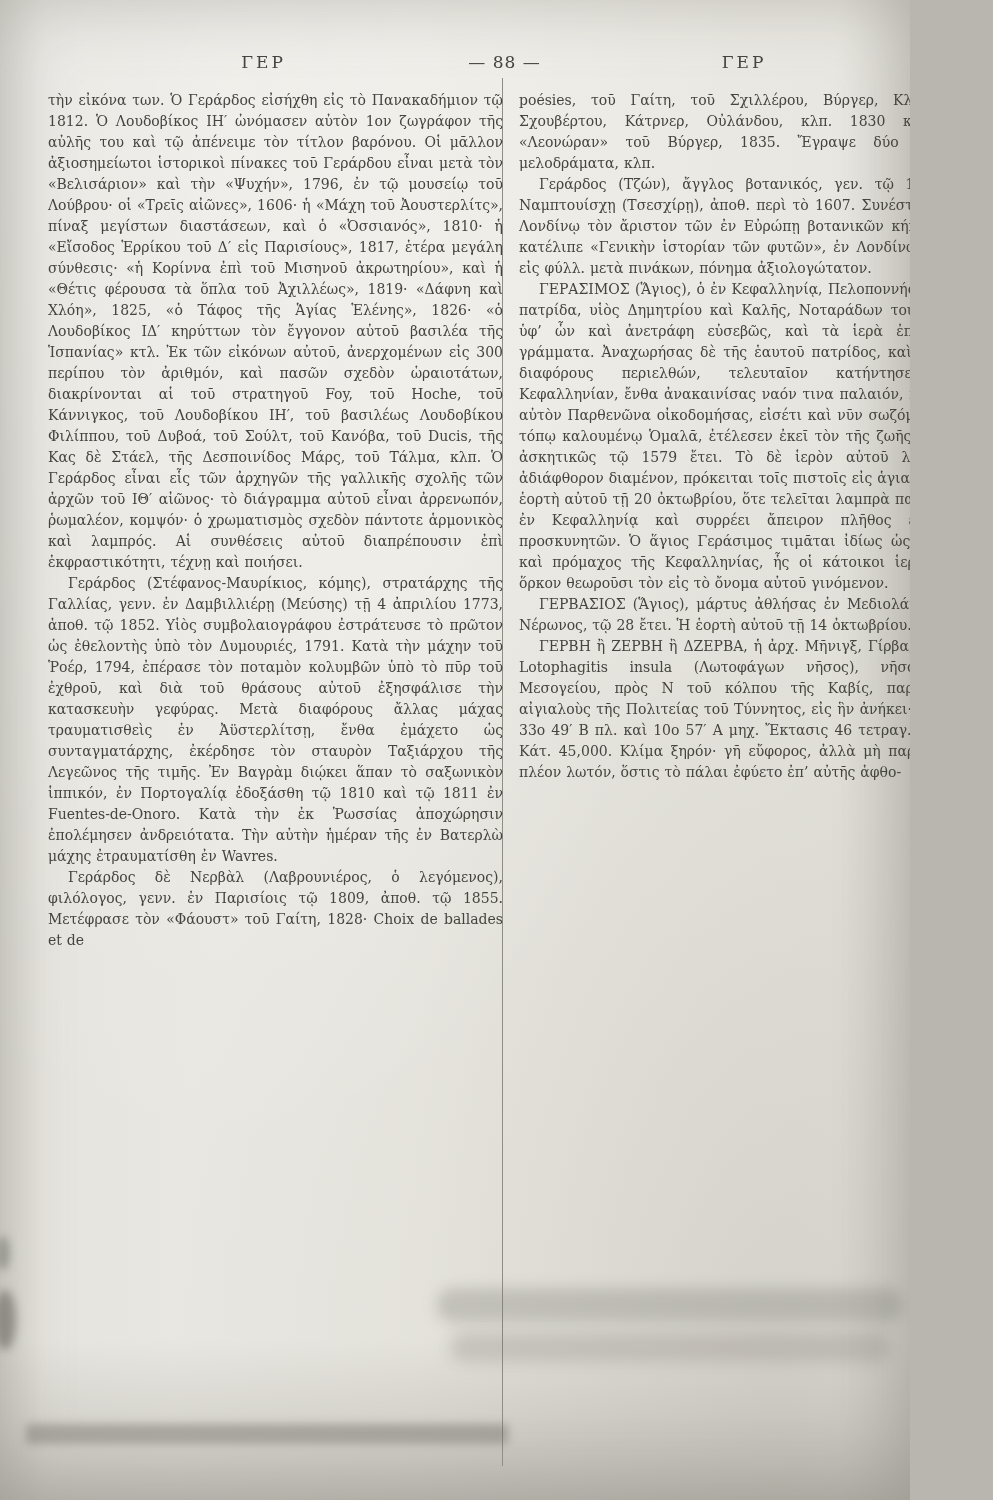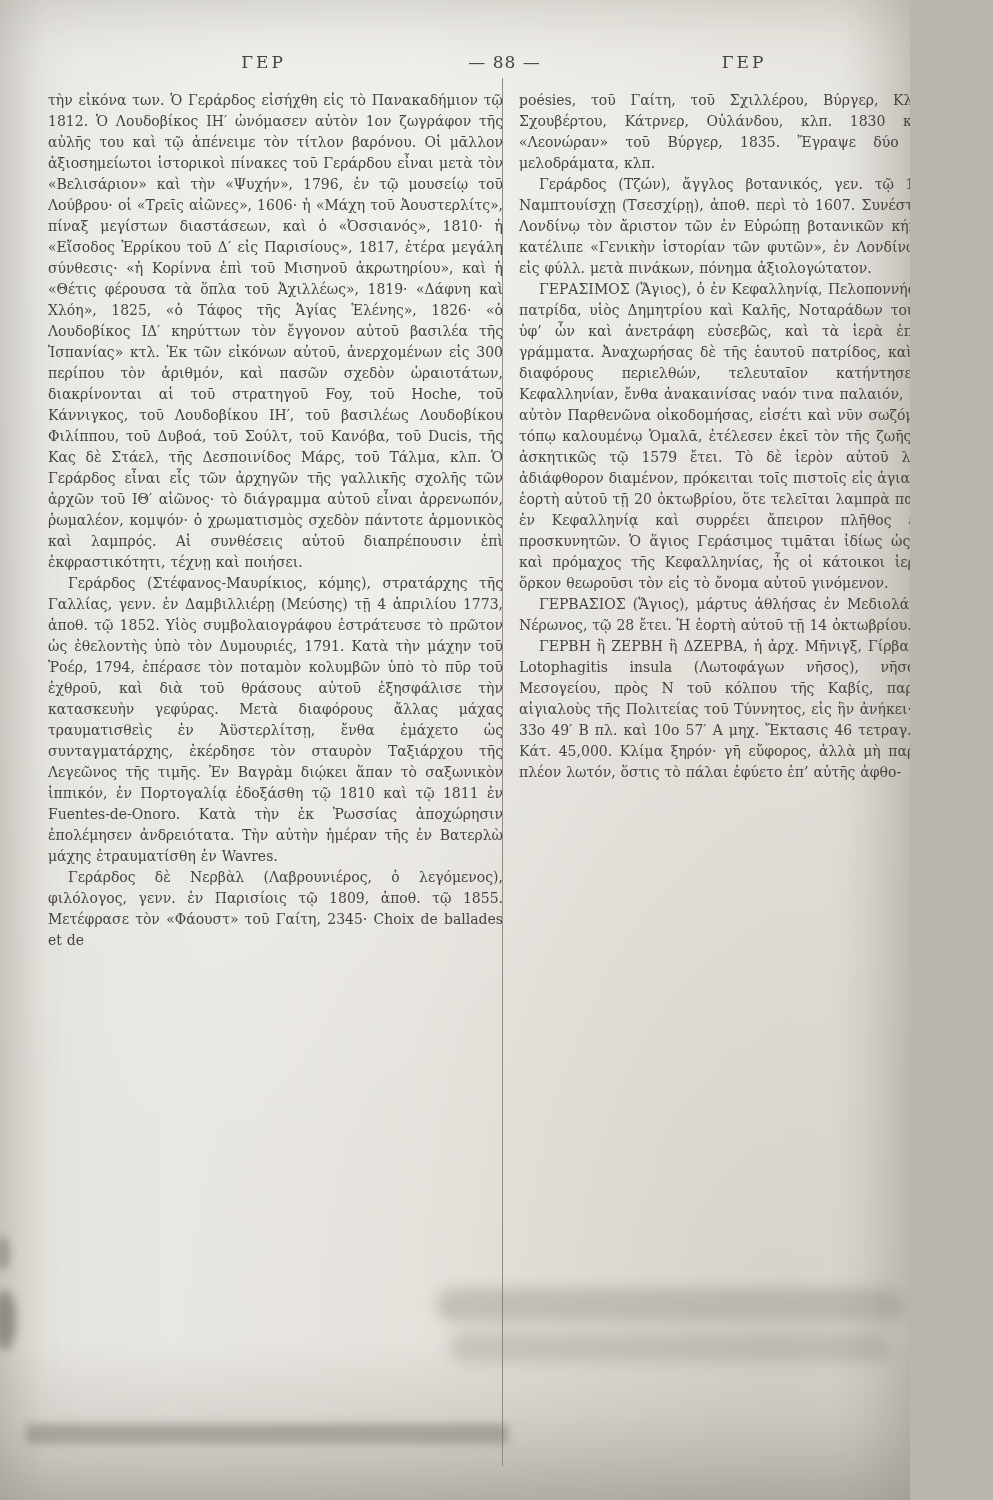--- a/index.html
+++ b/index.html
@@ -107,21 +107,21 @@
 
   <div class="running-head rh-left">ΓΕΡ</div>
   <div class="running-head rh-page">— 88 —</div>
   <div class="running-head rh-right">ΓΕΡ</div>
 
   <div class="divider"></div>
 
   <div class="col col-left">
     <p>τὴν εἰκόνα των. Ὁ Γεράρδος εἰσήχθη εἰς τὸ Πανακαδήμιον τῷ 1812. Ὁ Λουδοβίκος ΙΗ′ ὠνόμασεν αὐτὸν 1ον ζωγράφον τῆς αὐλῆς του καὶ τῷ ἀπένειμε τὸν τίτλον βαρόνου. Οἱ μᾶλλον ἀξιοσημείωτοι ἱστορικοὶ πίνακες τοῦ Γεράρδου εἶναι μετὰ τὸν «Βελισάριον» καὶ τὴν «Ψυχήν», 1796, ἐν τῷ μουσείῳ τοῦ Λούβρου· οἱ «Τρεῖς αἰῶνες», 1606· ἡ «Μάχη τοῦ Ἀουστερλίτς», πίναξ μεγίστων διαστάσεων, καὶ ὁ «Ὀσσιανός», 1810· ἡ «Εἴσοδος Ἑρρίκου τοῦ Δ′ εἰς Παρισίους», 1817, ἑτέρα μεγάλη σύνθεσις· «ἡ Κορίννα ἐπὶ τοῦ Μισηνοῦ ἀκρωτηρίου», καὶ ἡ «Θέτις φέρουσα τὰ ὅπλα τοῦ Ἀχιλλέως», 1819· «Δάφνη καὶ Χλόη», 1825, «ὁ Τάφος τῆς Ἁγίας Ἑλένης», 1826· «ὁ Λουδοβίκος ΙΔ′ κηρύττων τὸν ἔγγονον αὐτοῦ βασιλέα τῆς Ἱσπανίας» κτλ. Ἐκ τῶν εἰκόνων αὐτοῦ, ἀνερχομένων εἰς 300 περίπου τὸν ἀριθμόν, καὶ πασῶν σχεδὸν ὡραιοτάτων, διακρίνονται αἱ τοῦ στρατηγοῦ Foy, τοῦ Hoche, τοῦ Κάννιγκος, τοῦ Λουδοβίκου ΙΗ′, τοῦ βασιλέως Λουδοβίκου Φιλίππου, τοῦ Δυβοά, τοῦ Σούλτ, τοῦ Κανόβα, τοῦ Ducis, τῆς Κας δὲ Στάελ, τῆς Δεσποινίδος Μάρς, τοῦ Τάλμα, κλπ. Ὁ Γεράρδος εἶναι εἷς τῶν ἀρχηγῶν τῆς γαλλικῆς σχολῆς τῶν ἀρχῶν τοῦ ΙΘ′ αἰῶνος· τὸ διάγραμμα αὐτοῦ εἶναι ἀρρενωπόν, ῥωμαλέον, κομψόν· ὁ χρωματισμὸς σχεδὸν πάντοτε ἁρμονικὸς καὶ λαμπρός. Αἱ συνθέσεις αὐτοῦ διαπρέπουσιν ἐπὶ ἐκφραστικότητι, τέχνῃ καὶ ποιήσει.</p>
     <p class="indent">Γεράρδος (Στέφανος-Μαυρίκιος, κόμης), στρατάρχης τῆς Γαλλίας, γενν. ἐν Δαμβιλλιέρῃ (Μεύσης) τῇ 4 ἀπριλίου 1773, ἀποθ. τῷ 1852. Υἱὸς συμβολαιογράφου ἐστράτευσε τὸ πρῶτον ὡς ἐθελοντὴς ὑπὸ τὸν Δυμουριές, 1791. Κατὰ τὴν μάχην τοῦ Ῥοέρ, 1794, ἐπέρασε τὸν ποταμὸν κολυμβῶν ὑπὸ τὸ πῦρ τοῦ ἐχθροῦ, καὶ διὰ τοῦ θράσους αὐτοῦ ἐξησφάλισε τὴν κατασκευὴν γεφύρας. Μετὰ διαφόρους ἄλλας μάχας τραυματισθεὶς ἐν Ἀϋστερλίτσῃ, ἔνθα ἐμάχετο ὡς συνταγματάρχης, ἐκέρδησε τὸν σταυρὸν Ταξιάρχου τῆς Λεγεῶνος τῆς τιμῆς. Ἐν Βαγρὰμ διῴκει ἅπαν τὸ σαξωνικὸν ἱππικόν, ἐν Πορτογαλίᾳ ἐδοξάσθη τῷ 1810 καὶ τῷ 1811 ἐν Fuentes-de-Onoro. Κατὰ τὴν ἐκ Ῥωσσίας ἀποχώρησιν ἐπολέμησεν ἀνδρειότατα. Τὴν αὐτὴν ἡμέραν τῆς ἐν Βατερλὼ μάχης ἐτραυματίσθη ἐν Wavres.</p>
-    <p class="indent">Γεράρδος δὲ Νερβὰλ (Λαβρουνιέρος, ὁ λεγόμενος), φιλόλογος, γενν. ἐν Παρισίοις τῷ 1809, ἀποθ. τῷ 1855. Μετέφρασε τὸν «Φάουστ» τοῦ Γαίτη, 2345· Choix de ballades et de</p>
+    <p class="indent">Γεράρδος δὲ Νερβὰλ (Λαβρουνιέρος, ὁ λεγόμενος), φιλόλογος, γενν. ἐν Παρισίοις τῷ 1809, ἀποθ. τῷ 1855. Μετέφρασε τὸν «Φάουστ» τοῦ Γαίτη, 1828· Choix de ballades et de</p>
   </div>
 
   <div class="col col-right">
     <p>poésies, τοῦ Γαίτη, τοῦ Σχιλλέρου, Βύργερ, Κλοπστόκ, Σχουβέρτου, Κάτρνερ, Οὐλάνδου, κλπ. 1830 καὶ τὴν «Λεονώραν» τοῦ Βύργερ, 1835. Ἔγραψε δύο κωμικὰ μελοδράματα, κλπ.</p>
     <p class="indent">Γεράρδος (Τζών), ἄγγλος βοτανικός, γεν. τῷ 1545 ἐν Ναμπτουίσχῃ (Τσεσχίρῃ), ἀποθ. περὶ τὸ 1607. Συνέστησεν ἐν Λονδίνῳ τὸν ἄριστον τῶν ἐν Εὐρώπῃ βοτανικῶν κήπων καὶ κατέλιπε «Γενικὴν ἱστορίαν τῶν φυτῶν», ἐν Λονδίνῳ, 1596, εἰς φύλλ. μετὰ πινάκων, πόνημα ἀξιολογώτατον.</p>
     <p class="indent">ΓΕΡΑΣΙΜΟΣ (Ἅγιος), ὁ ἐν Κεφαλληνίᾳ, Πελοποννήσιος τὴν πατρίδα, υἱὸς Δημητρίου καὶ Καλῆς, Νοταράδων τοὐπίκλην, ὑφ’ ὧν καὶ ἀνετράφη εὐσεβῶς, καὶ τὰ ἱερὰ ἐπαιδεύθη γράμματα. Ἀναχωρήσας δὲ τῆς ἑαυτοῦ πατρίδος, καὶ τόπους διαφόρους περιελθών, τελευταῖον κατήντησεν εἰς Κεφαλληνίαν, ἔνθα ἀνακαινίσας ναόν τινα παλαιόν, καὶ περὶ αὐτὸν Παρθενῶνα οἰκοδομήσας, εἰσέτι καὶ νῦν σωζόμενον ἐν τόπῳ καλουμένῳ Ὁμαλᾶ, ἐτέλεσεν ἐκεῖ τὸν τῆς ζωῆς δρόμον ἀσκητικῶς τῷ 1579 ἔτει. Τὸ δὲ ἱερὸν αὐτοῦ λείψανον ἀδιάφθορον διαμένον, πρόκειται τοῖς πιστοῖς εἰς ἁγιασμόν. Ἡ ἑορτὴ αὐτοῦ τῇ 20 ὀκτωβρίου, ὅτε τελεῖται λαμπρὰ πανήγυρις ἐν Κεφαλληνίᾳ καὶ συρρέει ἄπειρον πλῆθος εὐσεβῶν προσκυνητῶν. Ὁ ἅγιος Γεράσιμος τιμᾶται ἰδίως ὡς ῥύστης καὶ πρόμαχος τῆς Κεφαλληνίας, ἧς οἱ κάτοικοι ἱερώτατον ὅρκον θεωροῦσι τὸν εἰς τὸ ὄνομα αὐτοῦ γινόμενον.</p>
     <p class="indent">ΓΕΡΒΑΣΙΟΣ (Ἅγιος), μάρτυς ἀθλήσας ἐν Μεδιολάνοις ἐπὶ Νέρωνος, τῷ 28 ἔτει. Ἡ ἑορτὴ αὐτοῦ τῇ 14 ὀκτωβρίου.</p>
     <p class="indent">ΓΕΡΒΗ ἢ ΖΕΡΒΗ ἢ ΔΖΕΡΒΑ, ἡ ἀρχ. Μῆνιγξ, Γίρβα, Ἴρβα ἢ Lotophagitis insula (Λωτοφάγων νῆσος), νῆσος τῆς Μεσογείου, πρὸς Ν τοῦ κόλπου τῆς Καβίς, παρὰ τοὺς αἰγιαλοὺς τῆς Πολιτείας τοῦ Τύννητος, εἰς ἣν ἀνήκει· ἐπὶ τῆς 33ο 49′ Β πλ. καὶ 10ο 57′ Α μηχ. Ἔκτασις 46 τετραγ. χιλιαμ. Κάτ. 45,000. Κλίμα ξηρόν· γῆ εὔφορος, ἀλλὰ μὴ παράγουσα πλέον λωτόν, ὅστις τὸ πάλαι ἐφύετο ἐπ’ αὐτῆς ἀφθο-</p>
   </div>
 

